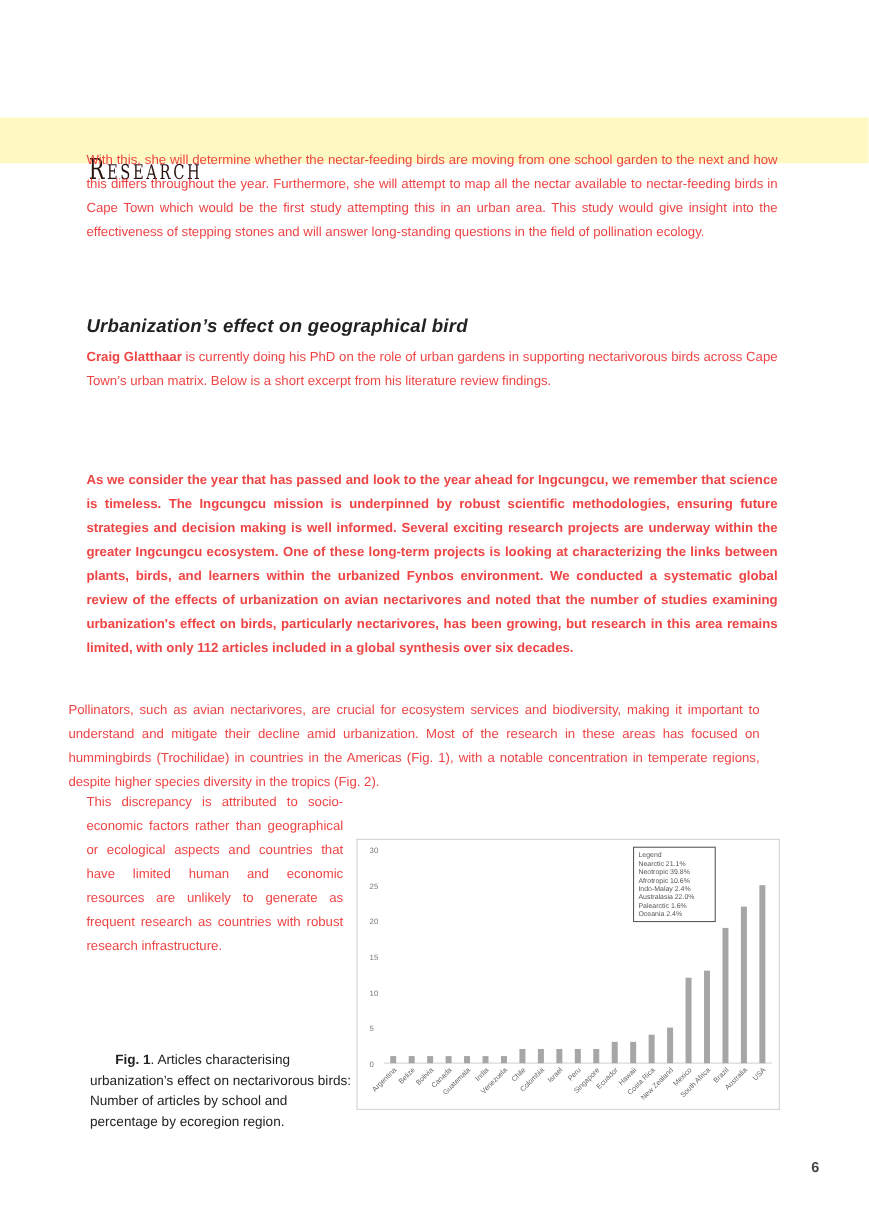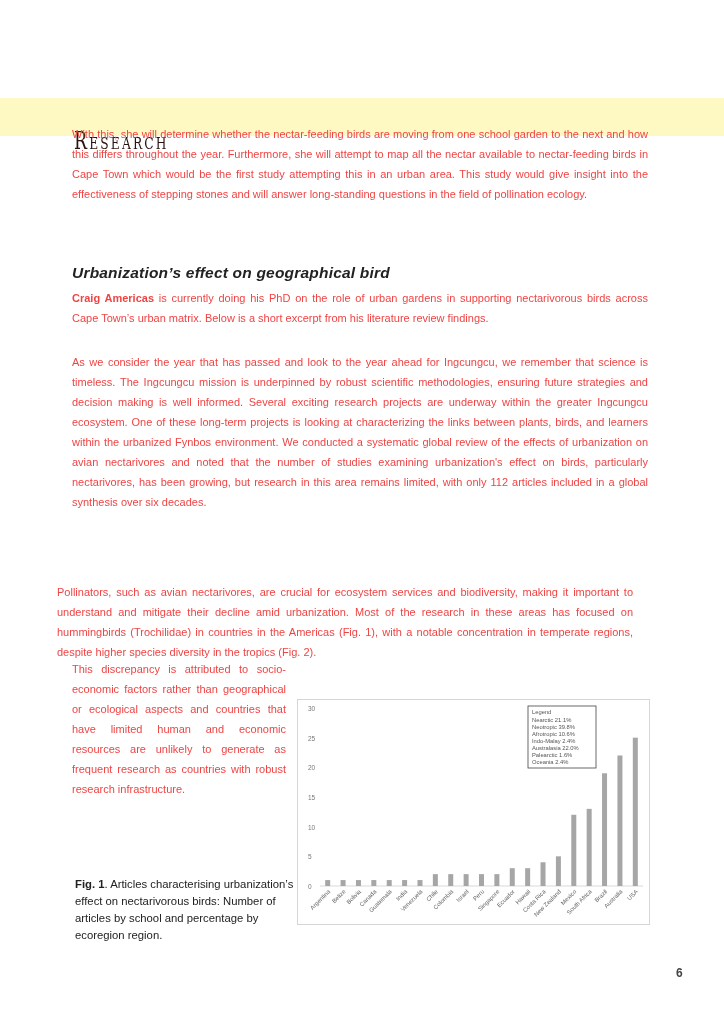--- a/index.html
+++ b/index.html
@@ -6,41 +6,41 @@
   body { width:724px; height:1024px; background:#ffffff; position:relative; overflow:hidden;
          font-family:"Liberation Sans", sans-serif; color:#222; }
   .banner { position:absolute; left:0; top:58px; width:724px; height:38px; background:#fef9c3;margin-top:40px; }
   .banner-title { position:absolute; left:74px; top:13px; font-family:"DejaVu Serif", serif;
          font-size:24px; font-variant:small-caps; letter-spacing:3px; color:#2a1410; transform:scaleX(0.72);
          transform-origin:left center; font-weight:normal; }
   .para { position:absolute; font-size:11px; line-height:20px; text-align:justify; color:#ef4444; margin:0; }
   .p1 { left:72px; top:124px; width:576px; }
   .subhead { position:absolute; left:72px; top:264px; font-size:15.5px; font-weight:bold; font-style:italic; letter-spacing:0.2px; margin:0; }
   .p2 { left:72px; top:288px; width:576px; }
-  .p3 { left:72px; top:352px; width:576px; }
+  .p3 { left:72px; top:390px; width:576px;font-weight:bold; }
   .p4 { left:57px; top:582px; width:576px; }
   .p5 { left:72px; top:659px; width:214px; text-align-last:auto; }
   .caption { position:absolute; left:75px; top:876px; width:220px; font-size:11.3px; line-height:17px; color:#222; margin:0; }
-  .caption b { font-weight:bold; }
+  .caption b { font-weight:bold;margin-left:21px; }
   .chart-frame { position:absolute; left:297px; top:699px; width:353px; height:226px; border:1px solid #d6d6d6; box-sizing:border-box; }
   #chart-svg { position:absolute; left:0; top:0; }
   .page-number { position:absolute; left:676px; top:966px; font-size:12px; font-weight:bold; color:#444; }
 </style>
 </head>
 <body>
 
 <div class="banner">
   <h1 class="banner-title">Research</h1>
 </div>
 
 <p class="para p1">With this, she will determine whether the nectar-feeding birds are moving from one school garden to the next and how this differs throughout the year. Furthermore, she will attempt to map all the nectar available to nectar-feeding birds in Cape Town which would be the first study attempting this in an urban area. This study would give insight into the effectiveness of stepping stones and will answer long-standing questions in the field of pollination ecology.</p>
 
 <h2 class="subhead">Urbanization’s effect on geographical bird</h2>
 
-<p class="para p2"><b>Craig Americas</b><span> is currently doing his PhD on the role of urban gardens in supporting nectarivorous birds across Cape Town’s urban matrix. Below is a short excerpt from his literature review findings.</span></p>
+<p class="para p2"><b>Craig Glatthaar</b><span> is currently doing his PhD on the role of urban gardens in supporting nectarivorous birds across Cape Town’s urban matrix. Below is a short excerpt from his literature review findings.</span></p>
 
 <p class="para p3">As we consider the year that has passed and look to the year ahead for Ingcungcu, we remember that science is timeless. The Ingcungcu mission is underpinned by robust scientific methodologies, ensuring future strategies and decision making is well informed. Several exciting research projects are underway within the greater Ingcungcu ecosystem. One of these long-term projects is looking at characterizing the links between plants, birds, and learners within the urbanized Fynbos environment. We conducted a systematic global review of the effects of urbanization on avian nectarivores and noted that the number of studies examining urbanization's effect on birds, particularly nectarivores, has been growing, but research in this area remains limited, with only 112 articles included in a global synthesis over six decades.</p>
 
 <p class="para p4">Pollinators, such as avian nectarivores, are crucial for ecosystem services and biodiversity, making it important to understand and mitigate their decline amid urbanization. Most of the research in these areas has focused on hummingbirds (Trochilidae) in countries in the Americas (Fig. 1), with a notable concentration in temperate regions, despite higher species diversity in the tropics (Fig. 2).</p>
 
 <p class="para p5">This discrepancy is attributed to socio-economic factors rather than geographical or ecological aspects and countries that have limited human and economic resources are unlikely to generate as frequent research as countries with robust research infrastructure.</p>
 
 <p class="caption"><b>Fig. 1</b><span>. Articles characterising urbanization’s effect on nectarivorous birds: Number of articles by school and percentage by ecoregion region.</span></p>
 
 <div class="chart-frame">

